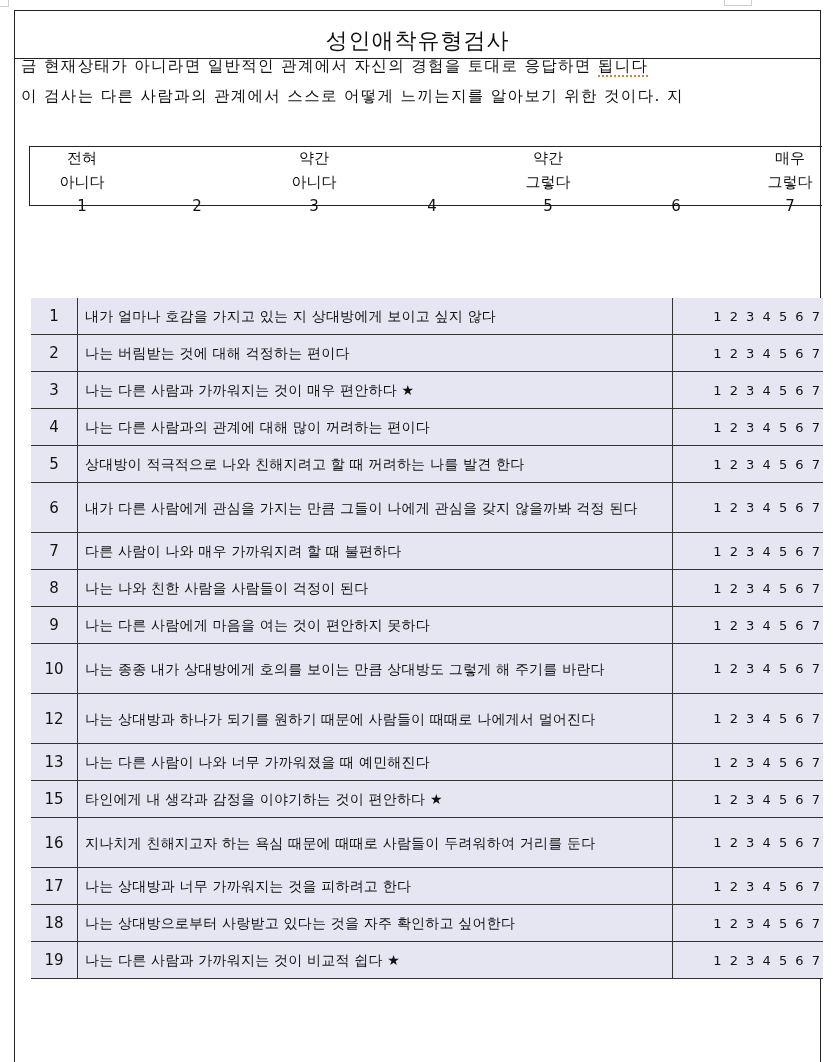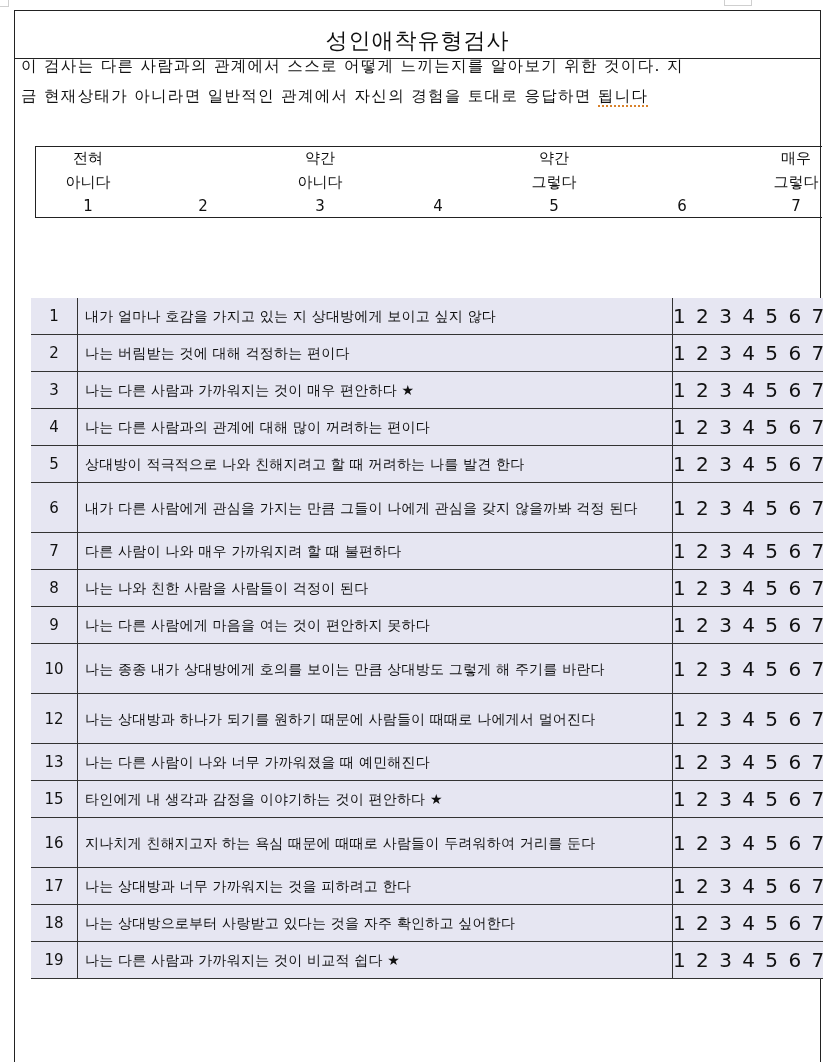--- a/index.html
+++ b/index.html
@@ -29,57 +29,57 @@
     margin-top: 13px;
   }
   .intro {
     position: absolute; left: 6px; top: 40px; right: 6px;
     font-size: 15.5px; line-height: 30px; letter-spacing: 1.3px;
     font-family: "DejaVu Serif", "Liberation Serif", serif;
   }
   .squiggle { border-bottom: 2px dotted #d9822b; }
 
   .scale {
-    position: absolute; left: 20px; top: 135px; right: -2px; height: 72px;
+    position: absolute; left: 14px; top: 135px; right: -2px; height: 60px;
     border: 1.5px solid #222; border-right: none; box-sizing: border-box;
   }
   .scale-col {
     position: absolute; top: 0; width: 80px; text-align: center;
     font-size: 15px; line-height: 23px;
   }
   .scale-col div { height: 24px; }
 
   .items {
     position: absolute; left: 16px; top: 287px; width: 792px;
     border-collapse: collapse; table-layout: fixed;
     background: #e6e6f2;
   }
   .items td {
     border-top: 1.5px solid #333; border-bottom: 1.5px solid #333;
     font-size: 14px; padding: 0; height: 36px; vertical-align: middle;
   }
   .items tr.tall td { height: 49px; }
   .items td.num { width: 46px; text-align: center; font-size: 15px; border-right: 1.5px solid #333; }
   .items td.text { padding-left: 7px; line-height: 22px; letter-spacing: 0.2px; margin-left: 9px; }
-  .items td.rating { width: 148px; border-left: 1.5px solid #333; text-align: left; padding-right: 2px;
-    font-size: 20px; word-spacing: 2px; letter-spacing: 1px; white-space: nowrap; }
+  .items td.rating { width: 148px; border-left: 1.5px solid #333; text-align: right; padding-right: 2px;
+    font-size: 13px; word-spacing: 2px; letter-spacing: 1px; white-space: nowrap; }
   .items tr:first-child td { border-top: none; }
 </style>
 </head>
 <body>
 
 <div class="top-tab"></div>
 <div class="top-tab-right"></div>
 
 <div class="frame">
   <div class="title-row">성인애착유형검사</div>
 
   <div class="intro">
+    <div><span>금 현재상태가 아니라면 일반적인 관계에서 자신의 경험을 토대로 응답하면 </span><span class="squiggle">됩니다</span></div>
     <div>이 검사는 다른 사람과의 관계에서 스스로 어떻게 느끼는지를 알아보기 위한 것이다. 지</div>
-    <div><span>금 현재상태가 아니라면 일반적인 관계에서 자신의 경험을 토대로 응답하면 </span><span class="squiggle">됩니다</span></div>
   </div>
 
   <div class="scale">
     <div class="scale-col" style="left:12px">
       <div>전혀</div>
       <div>아니다</div>
       <div>1</div>
     </div>
     <div class="scale-col" style="left:127px">
       <div></div>

